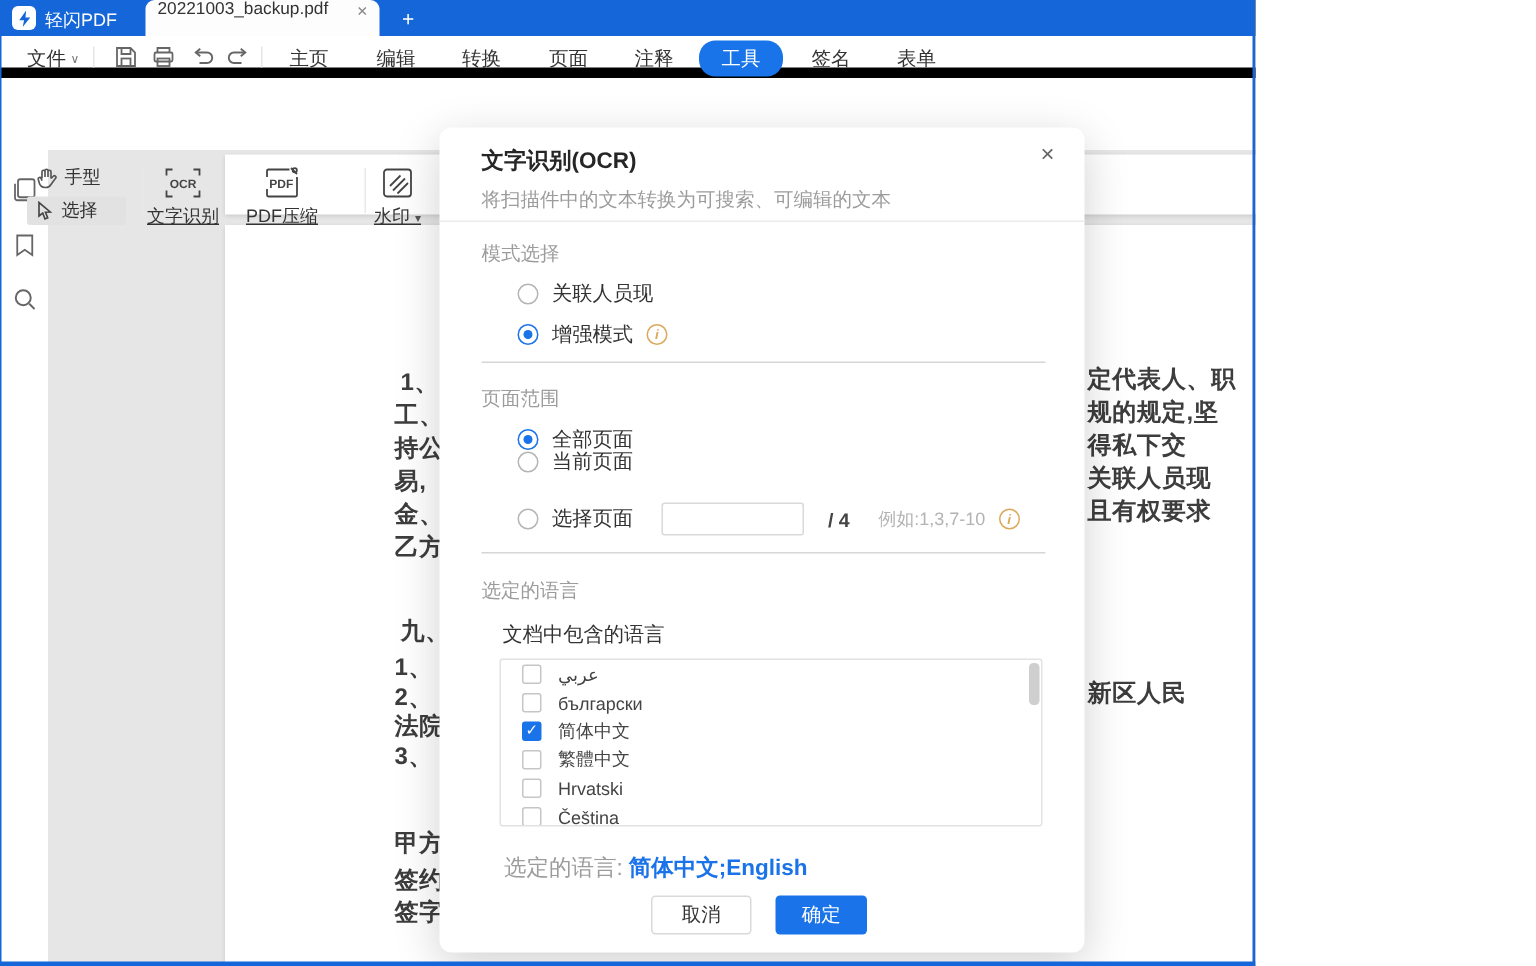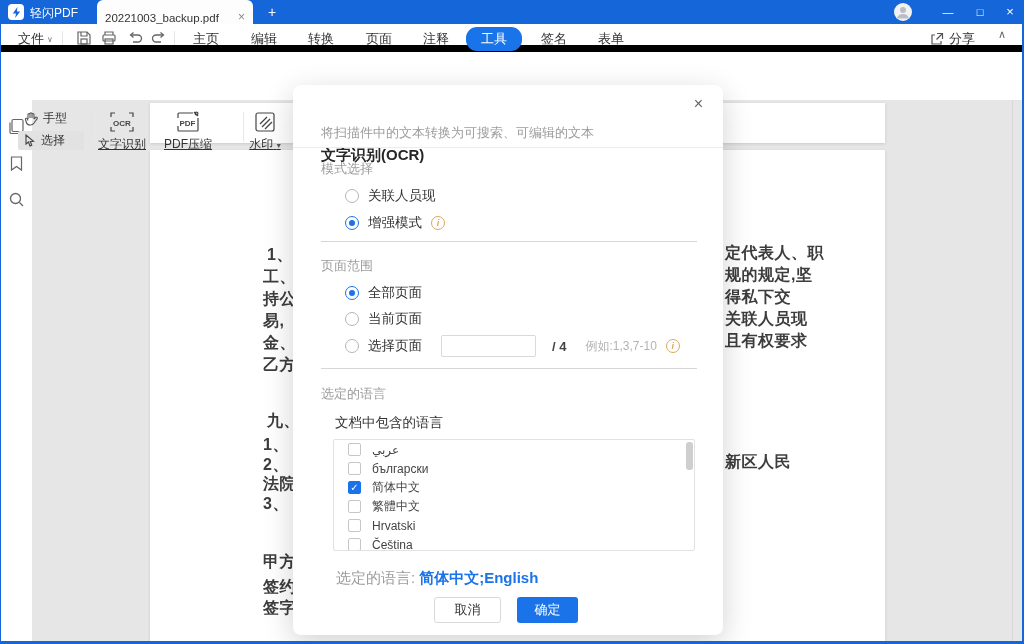--- a/index.html
+++ b/index.html
@@ -1,29 +1,29 @@
 <!DOCTYPE html>
 <html><head>
 <meta charset="utf-8">
 <style>
   * { margin:0; padding:0; box-sizing:border-box; }
   html,body { width:1024px; height:644px; font-family:"Liberation Sans","DejaVu Sans",sans-serif; background:#fff; overflow:hidden; }
-  .window { position:relative; width:1024px; height:644px; background:#a16207; overflow:hidden; }
+  .window { position:relative; width:837px; height:644px; background:#a16207; overflow:hidden; }
 
   
   .wb { position:absolute; background:#1566d8; z-index:90; }
   .wb-l { left:0; top:24px; bottom:0; width:1px; }
   .wb-r { right:0; top:24px; bottom:0; width:2px; }
   .wb-b { left:0; right:0; bottom:0; height:3px; }
 
   
   .titlebar { position:absolute; left:0; top:0; width:1024px; height:24px; background:#1566d8; z-index:80; }
   .app-logo { position:absolute; left:8px; top:4px; width:16px; height:16px; background:#fff; border-radius:4px; display:flex; align-items:center; justify-content:center; }
   .app-name { position:absolute; left:30px; top:5px; color:#fff; font-size:12px; }
-  .doc-tab { position:absolute; left:97px; top:0; width:156px; height:24px; background:#fdfdfd; border-radius:6px 6px 0 0; display:flex; align-items:flex-end; padding:0 8px; }
+  .doc-tab { position:absolute; left:97px; top:0; width:156px; height:24px; background:#fdfdfd; border-radius:6px 6px 0 0; display:flex; align-items:flex-start; padding:0 8px; }
   .doc-tab-title { font-size:11.5px; color:#333; flex:1; white-space:nowrap; overflow:hidden; }
   .doc-tab-close { font-size:12px; color:#888; margin-left:6px; cursor:default; }
   .new-tab { position:absolute; left:268px; top:3px; color:#fff; font-size:14px; line-height:18px; }
   .win-avatar { position:absolute; left:894px; top:3px; width:18px; height:18px; }
   .win-btn { position:absolute; top:0; width:28px; height:24px; color:#fff; font-size:11px; text-align:center; line-height:24px; }
   .wb-min { left:934px; } .wb-max { left:966px; } .wb-close { left:996px; font-size:13px; }
 
   
   .menubar { position:absolute; left:0; top:24px; width:1024px; height:28px; background:#fff; border-bottom:7px solid #000000; z-index:60; }
   .mb-file { position:absolute; left:18px; top:6px; font-size:13px; color:#333; display:flex; align-items:center; gap:3px; }
@@ -51,21 +51,21 @@
   
   .canvas { position:absolute; left:32px; top:100px; width:990px; height:544px; background:#e6e6e6; z-index:5; }
   .page-sliver { position:absolute; left:118px; top:3px; width:735px; height:40px; background:#fff; box-shadow:0 1px 3px rgba(0,0,0,.12); }
   .page { position:absolute; left:118px; top:50px; width:735px; height:494px; background:#fff; box-shadow:0 1px 3px rgba(0,0,0,.12); }
   .scroll-line { position:absolute; right:9px; top:0; bottom:0; width:1px; background:#d7d7d7; }
   .frag { position:absolute; font-size:16px; font-weight:600; color:#3d3d3d; white-space:nowrap; letter-spacing:.5px; }
   .frag.b { font-weight:700; }
 
   
   .dialog { position:absolute; left:293px; top:85px; width:430px; height:550px; background:#fff; border-radius:8px; box-shadow:0 8px 30px rgba(0,0,0,.18); z-index:70; }
-  .dlg-title { position:absolute; left:28px; top:13px; font-size:15px; color:#262626; font-weight:600;margin-top:48px; }
+  .dlg-title { position:absolute; left:28px; top:13px; font-size:15px; color:#262626; font-weight:600; }
   .dlg-close { position:absolute; right:20px; top:10px; font-size:16px; color:#666; }
   .dlg-sub { position:absolute; left:28px; top:39px; font-size:13px; color:#9c9c9c; }
   .dlg-div-full { position:absolute; left:0; right:0; top:62px; border-top:1px solid #ececec; }
   .dlg-div { position:absolute; left:28px; right:26px; border-top:1px solid #d6d6d6; }
   .sec-label { position:absolute; left:28px; font-size:13px; color:#9c9c9c; }
   .radio-row { position:absolute; left:52px; display:flex; align-items:center; gap:9px; font-size:13.5px; color:#333; }
   .radio { width:14px; height:14px; border-radius:50%; border:1px solid #b5b5b5; background:#fff; position:relative; flex:none; }
   .radio.on { border-color:#1a73e8; }
   .radio.on::after { content:""; position:absolute; left:3px; top:3px; width:6px; height:6px; border-radius:50%; background:#1a73e8; }
   .info-ic { width:14px; height:14px; border-radius:50%; border:1px solid #dba85c; color:#dba85c; font-size:9px; line-height:12px; text-align:center; font-style:italic; font-weight:700; flex:none; }
@@ -329,21 +329,21 @@
       <span>增强模式</span>
       <span class="info-ic">i</span>
     </div>
     <div class="dlg-div" style="top:156px"></div>
 
     <div class="sec-label" style="top:172px">页面范围</div>
     <div class="radio-row" style="top:199px">
       <span class="radio on"></span>
       <span>全部页面</span>
     </div>
-    <div class="radio-row" style="top:225px">
+    <div class="radio-row" style="top:214px">
       <span class="radio"></span>
       <span>当前页面</span>
     </div>
     <div class="radio-row" style="top:250px">
       <span class="radio"></span>
       <span>选择页面</span>
       <input class="pg-input" value="" style="">
       <span class="pg-total">/ 4</span>
       <span class="pg-example">例如:1,3,7-10</span>
       <span class="info-ic">i</span>

